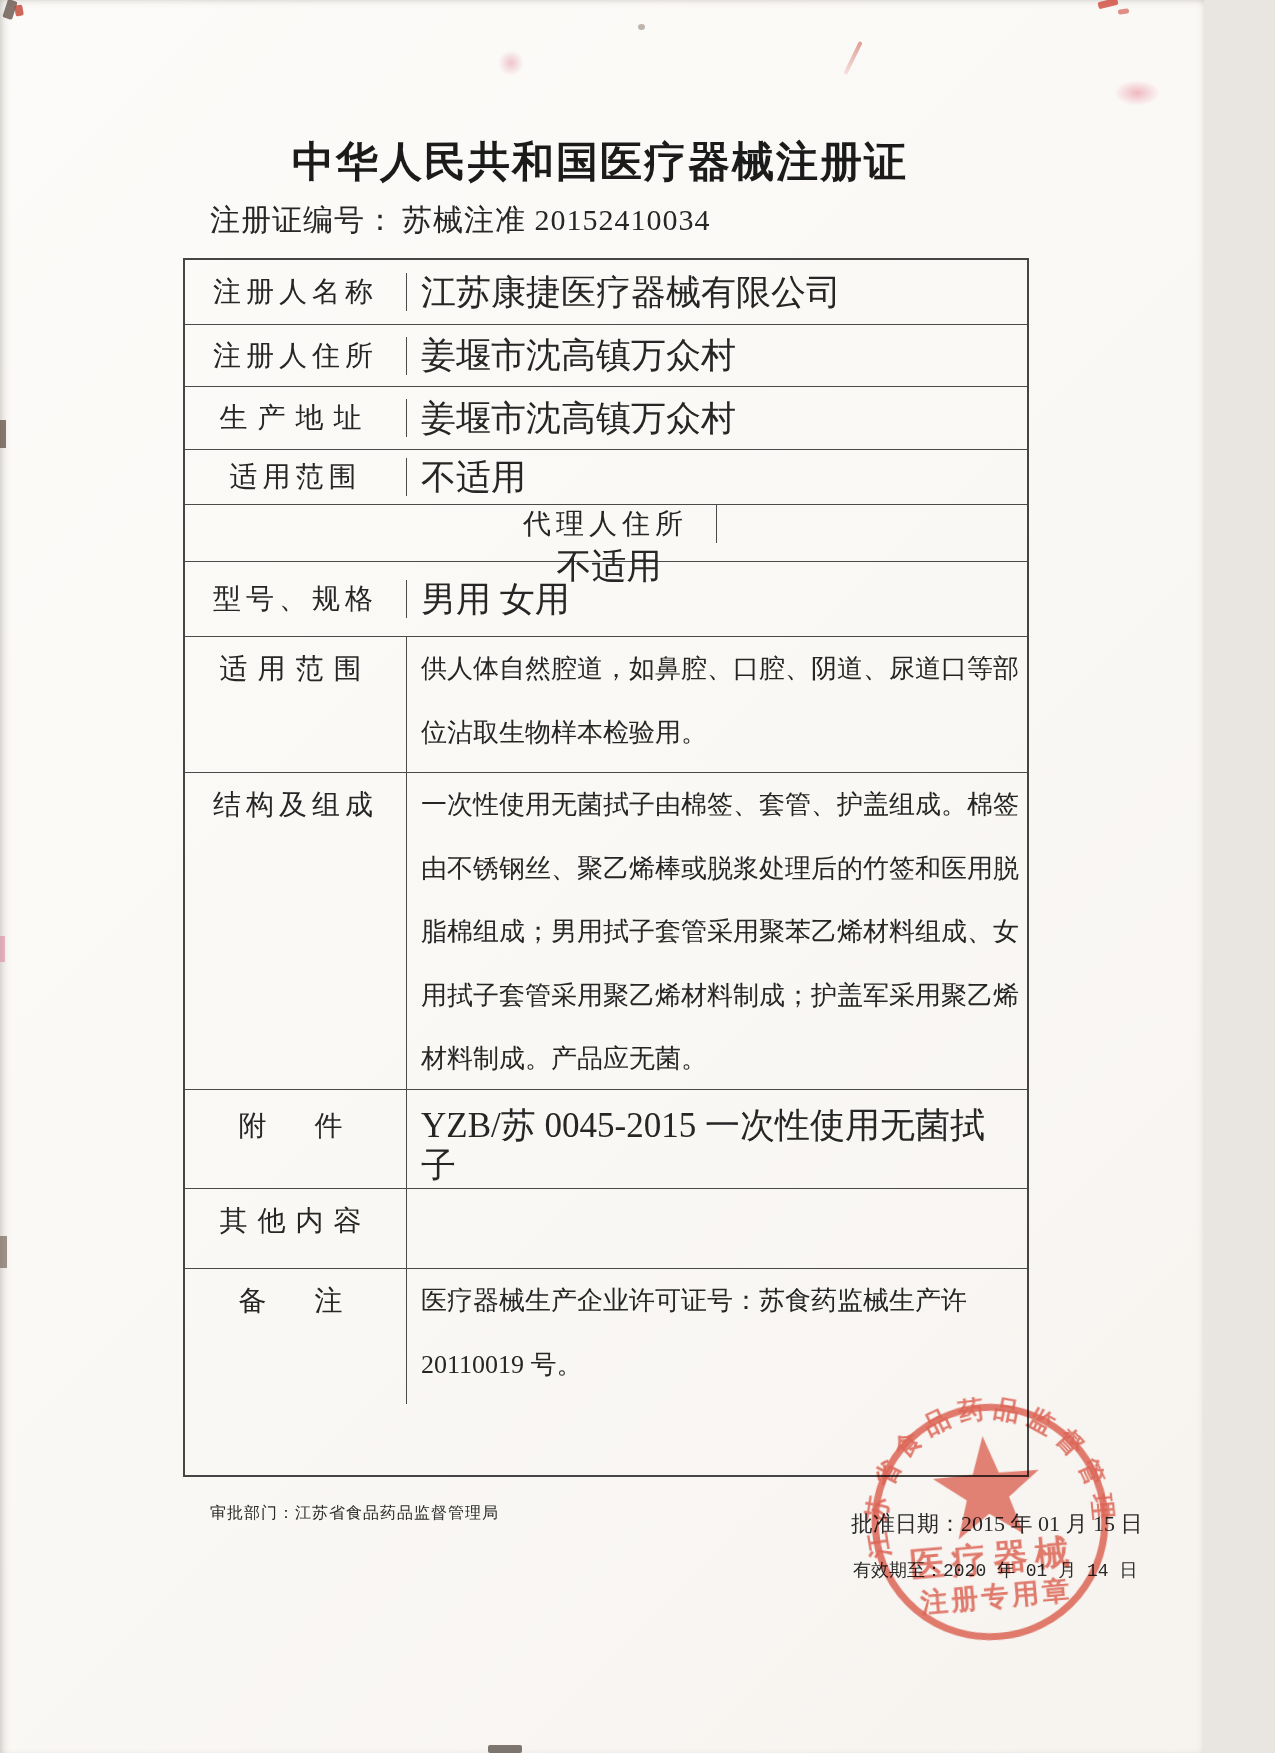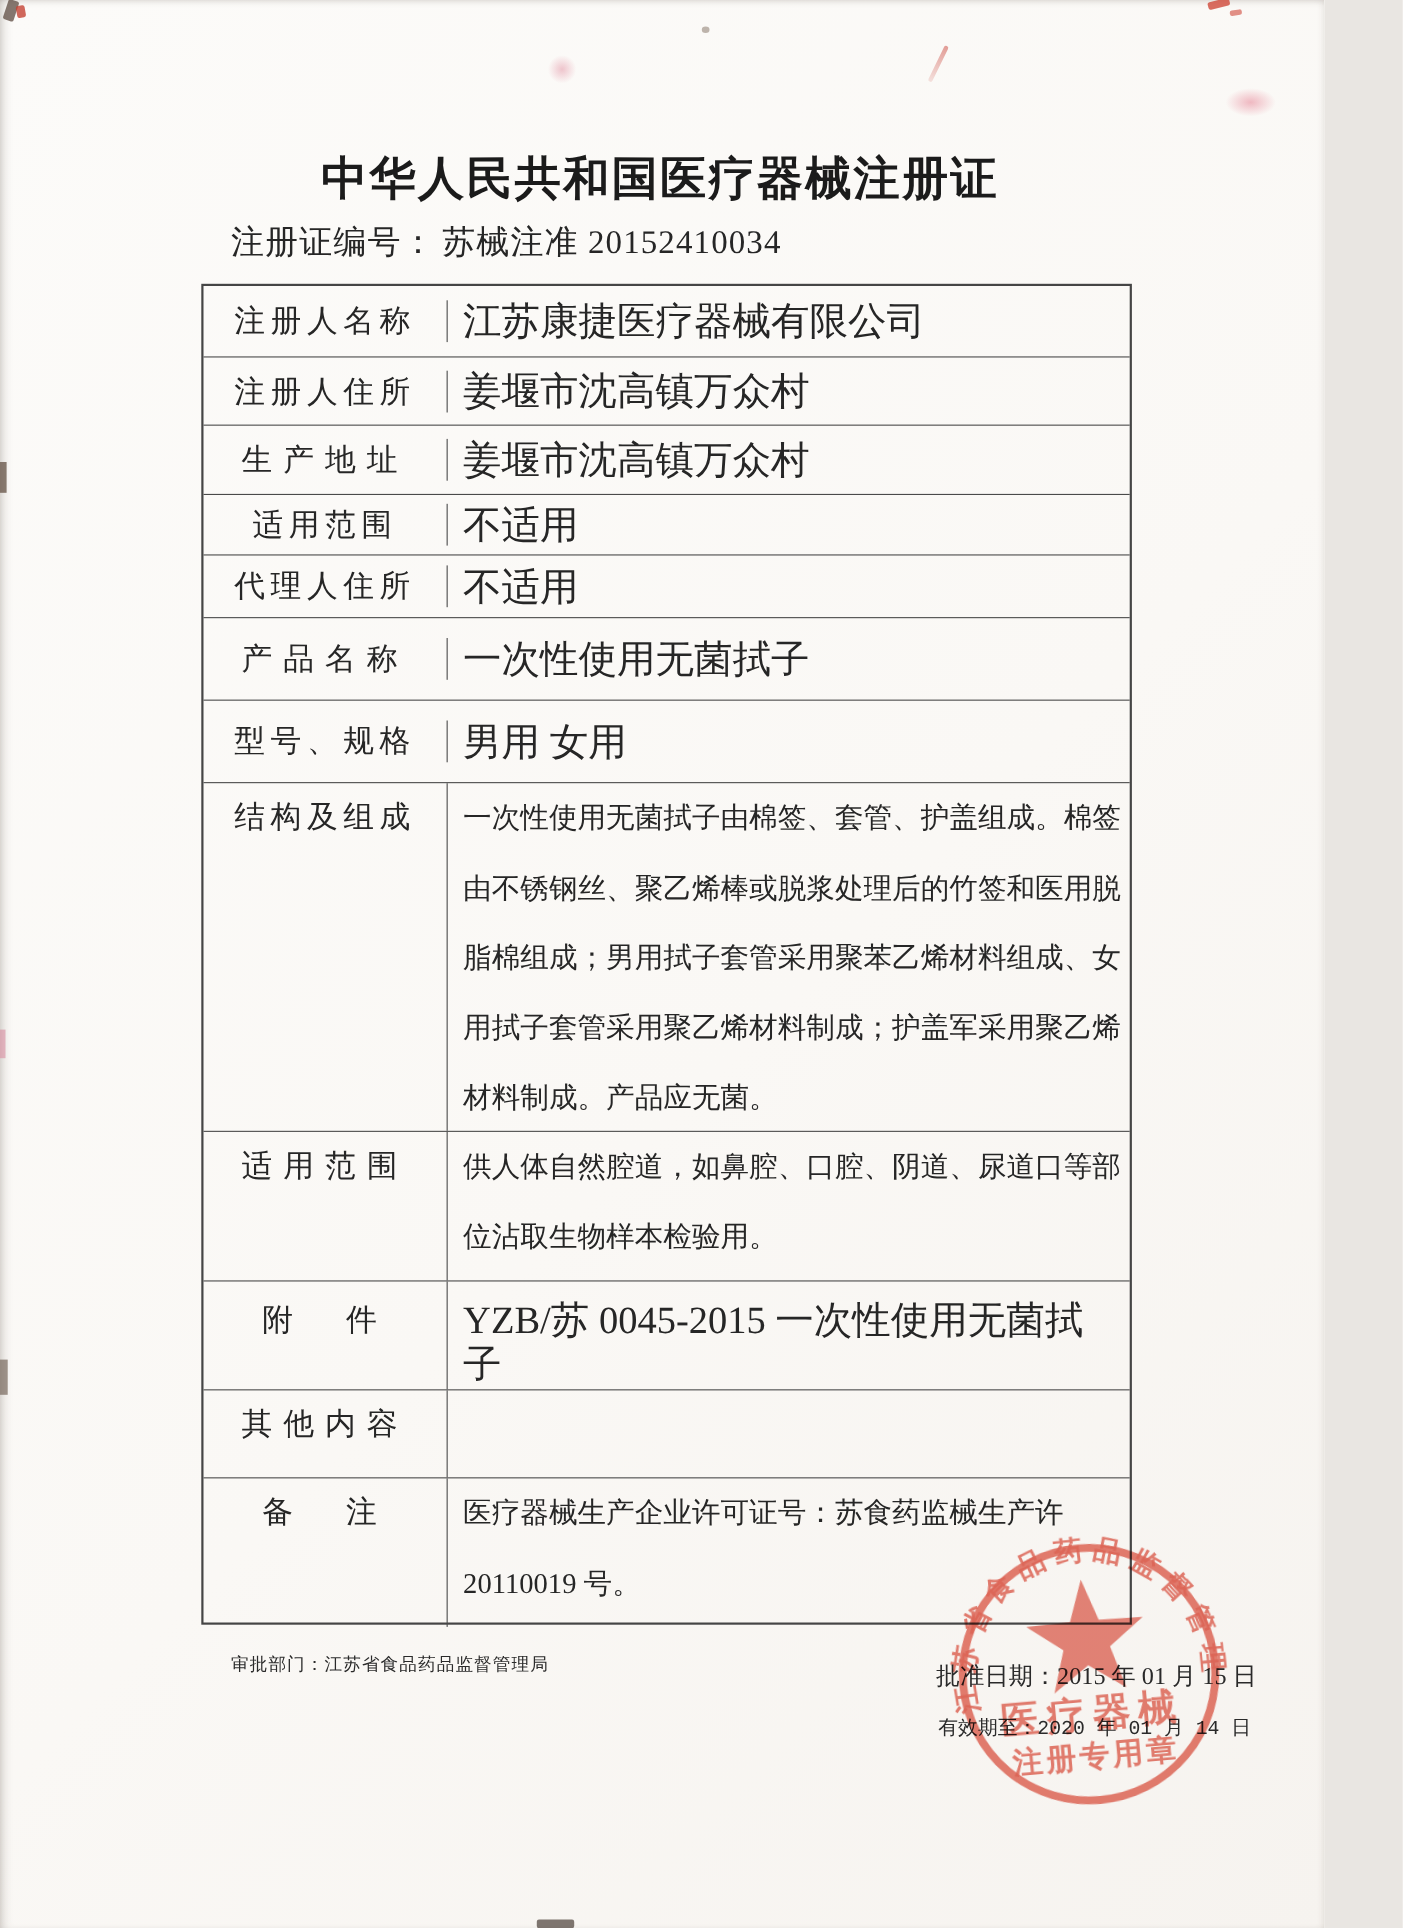--- a/index.html
+++ b/index.html
@@ -44,21 +44,21 @@
   .value{
     flex:1;display:flex;
     font-size:35px;color:#262626;
     padding-left:14px;padding-right:8px;
   }
   .v-center{align-items:center;}
   .v-center .label{align-items:center;}
   .ls5{letter-spacing:5px;}
   .ls4{letter-spacing:10px;}
   .r1{height:65px;} .r2{height:62px;} .r3{height:63px;}
-  .r4{height:55px;} .r5{height:57px;} .r6{height:75px;}
+  .r4{height:55px;} .r5{height:57px;flex-direction:column;} .r6{height:75px;}
   .r7{height:75px;} .r8{height:317px;} .r9{height:136px;}
   .r10{height:99px;} .r11{height:80px;} .r12{height:135px;}
   .multiline .label{align-items:flex-start;line-height:63.5px;}
   .multiline .value{align-items:flex-start;font-size:26px;line-height:63.5px;
     padding-left:14px;padding-right:0;}
   .multiline .value .vtext{width:604px;}
   .r10 .label{align-items:flex-start;padding-top:16px;line-height:40px;}
   .r10 .value{align-items:flex-start;padding-top:16px;line-height:40px;}
   .r11 .label{align-items:flex-start;padding-top:12px;line-height:40px;}
   .r11 .value{align-items:flex-start;padding-top:12px;line-height:40px;}
@@ -118,38 +118,34 @@
       <div class="cell value">姜堰市沈高镇万众村</div>
     </div>
     <div class="row r4 v-center">
       <div class="cell label ls5">适用范围</div>
       <div class="cell value">不适用</div>
     </div>
     <div class="row r5 v-center">
       <div class="cell label ls5">代理人住所</div>
       <div class="cell value">不适用</div>
     </div>
-    <div class="row r6 v-center">
-      <div class="cell label ls4">产品名称</div>
-      <div class="cell value">一次性使用无菌拭子</div>
-    </div>
     <div class="row r7 v-center">
       <div class="cell label ls5">型号、规格</div>
       <div class="cell value">男用 女用</div>
+    </div>
+    <div class="row r9 multiline">
+      <div class="cell label ls4">适用范围</div>
+      <div class="cell value">
+          <span class="vtext">供人体自然腔道，如鼻腔、口腔、阴道、尿道口等部位沾取生物样本检验用。</span>
+        </div>
     </div>
     <div class="row r8 multiline">
       <div class="cell label ls5">结构及组成</div>
       <div class="cell value">
           <span class="vtext">一次性使用无菌拭子由棉签、套管、护盖组成。棉签由不锈钢丝、聚乙烯棒或脱浆处理后的竹签和医用脱脂棉组成；男用拭子套管采用聚苯乙烯材料组成、女用拭子套管采用聚乙烯材料制成；护盖军采用聚乙烯材料制成。产品应无菌。</span>
-        </div>
-    </div>
-    <div class="row r9 multiline">
-      <div class="cell label ls4">适用范围</div>
-      <div class="cell value">
-          <span class="vtext">供人体自然腔道，如鼻腔、口腔、阴道、尿道口等部位沾取生物样本检验用。</span>
         </div>
     </div>
     <div class="row r10">
       <div class="cell label ls4">附　件</div>
       <div class="cell value">YZB/苏 0045-2015 一次性使用无菌拭子</div>
     </div>
     <div class="row r11">
       <div class="cell label ls4">其他内容</div>
       <div class="cell value"></div>
     </div>

